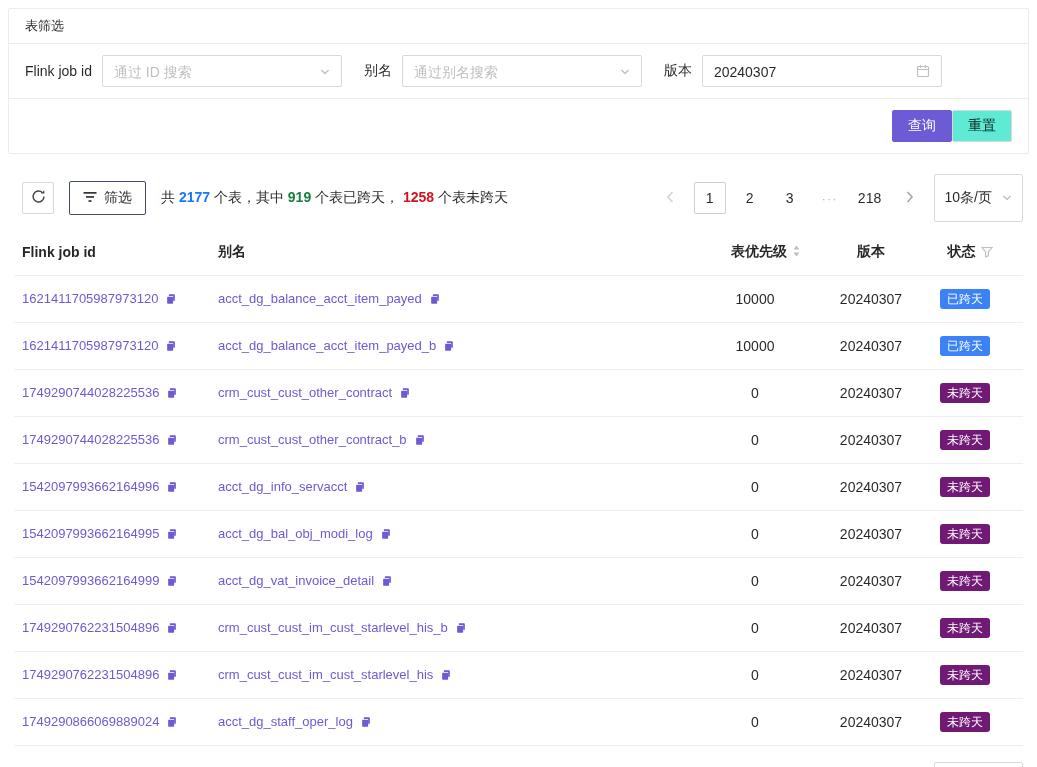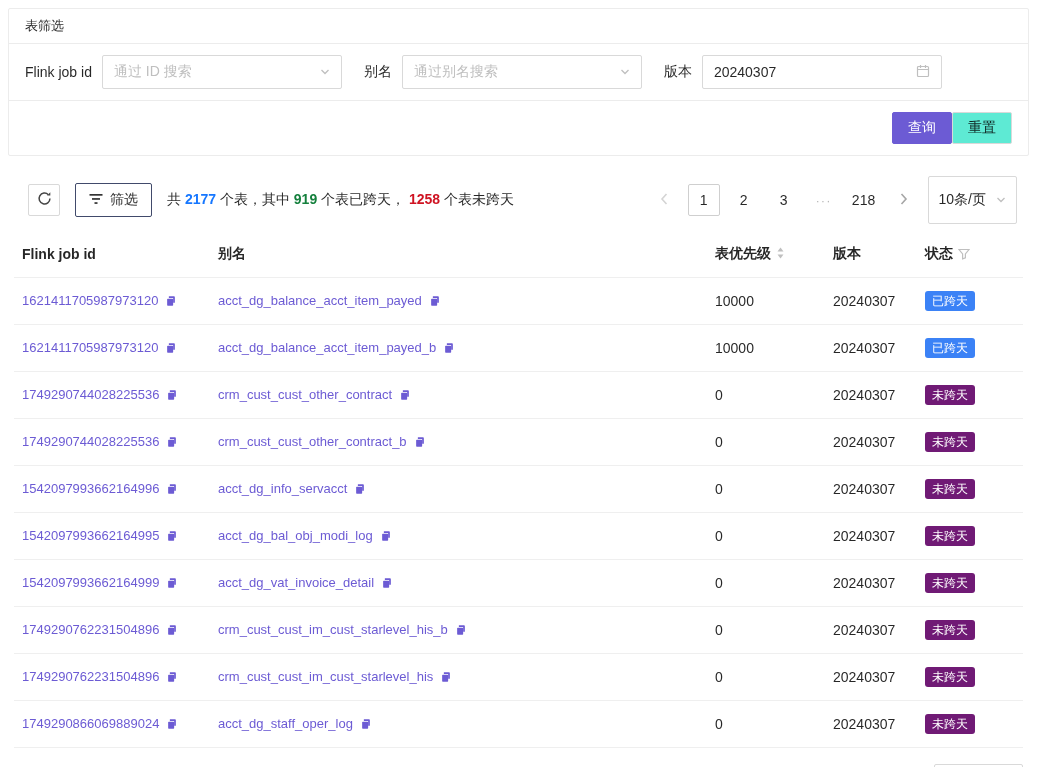--- a/index.html
+++ b/index.html
@@ -12,35 +12,35 @@
   .page { padding: 8px; }
 
   
   .card { border: 1px solid #ececec; border-radius: 2px; background: #fff; }
   .card-header { padding: 8px 16px; border-bottom: 1px solid #ececec; font-size: 13px; }
   .filter-row { display: flex; align-items: center; padding: 11px 16px; }
   .field { display: flex; align-items: center; margin-right: 22px; }
   .field-label { margin-right: 10px; white-space: nowrap; }
   .control {
     width: 240px; height: 32px; border: 1px solid #d9d9d9; border-radius: 2px;
-    background: #fff; display: flex; align-items: center; justify-content: space-between;
-    padding: 16px 11px; cursor: pointer;
+    background: #fff; display: flex; align-items: flex-start; justify-content: space-between;
+    padding: 8px 11px; cursor: pointer;
   }
   .control .ph { color: #bfbfbf; overflow: hidden; white-space: nowrap; }
   .control .val { color: rgba(0,0,0,.85); }
   .card-footer { border-top: 1px solid #ececec; padding: 11px 16px; display: flex; justify-content: flex-end; }
   .btn {
     height: 32px; padding: 0 15px; font-size: 14px; font-family: inherit;
     border-radius: 2px; border: 1px solid #d9d9d9; background: #5eead4;
     color: rgba(0,0,0,.85); cursor: pointer;
   }
   .btn-primary { background: #6c5bd4; border-color: #6c5bd4; color: #fff; }
 
   
-  .toolbar { display: flex; align-items: center; margin: 20px 12px 4px; padding-left: 8px; }
+  .toolbar { display: flex; align-items: center; margin: 20px 6px 4px; padding-left: 8px; }
   .icon-btn {
     width: 32px; height: 32px; border: 1px solid #d9d9d9; border-radius: 2px;
     background: #fff; display: flex; align-items: center; justify-content: center; cursor: pointer;
   }
   .filter-btn {
     margin-left: 15px; height: 34px; padding: 0 13px; border: 1.5px solid #414a6b;
     border-radius: 2px; background: #fff; display: flex; align-items: center; gap: 7px;
     font-size: 14px; font-family: inherit; color: rgba(0,0,0,.85); cursor: pointer;
   }
   .summary { margin-left: 15px; white-space: nowrap; }
@@ -65,21 +65,21 @@
   .size-select {
     margin-left: 8px; height: 48px; border: 1px solid #d9d9d9; border-radius: 2px;
     background: #fff; display: flex; align-items: center; gap: 10px; padding: 0 10px; cursor: pointer;
   }
 
   
   table { width: calc(100% - 12px); margin: 6px 6px 0; border-collapse: collapse; table-layout: fixed; }
   th { font-weight: 700; text-align: left; padding: 15px 8px 14px; border-bottom: 1px solid #efefef; font-size: 14px; }
   td { padding: 13px 8px; border-bottom: 1px solid #efefef; font-size: 14px; }
   .w-id { width: 196px; } .w-pri { width: 118px; } .w-ver { width: 92px; } .w-st { width: 106px; }
-  .ta-r { text-align: left; }
+  .ta-r { text-align: center; }
   .pri-cell { padding-right: 30px; }
   .st-cell { padding-right: 18px; }
   .cell-link { color: #6c5bd4; text-decoration: none; font-size: 13px; cursor: pointer; }
   .copy-btn { margin-left: 7px; color: #6c5bd4; display: inline-block; vertical-align: -2px; cursor: pointer; }
   .th-icons { display: inline-block; vertical-align: -2px; margin-left: 5px; }
   .badge { display: inline-block; color: #fff; font-size: 12px; line-height: 18px; padding: 1px 7px; border-radius: 3px; white-space: nowrap; }
   .badge.success { background: #3b82f6; }
   .badge.error { background: #701a75; }
 </style>
 </head>

